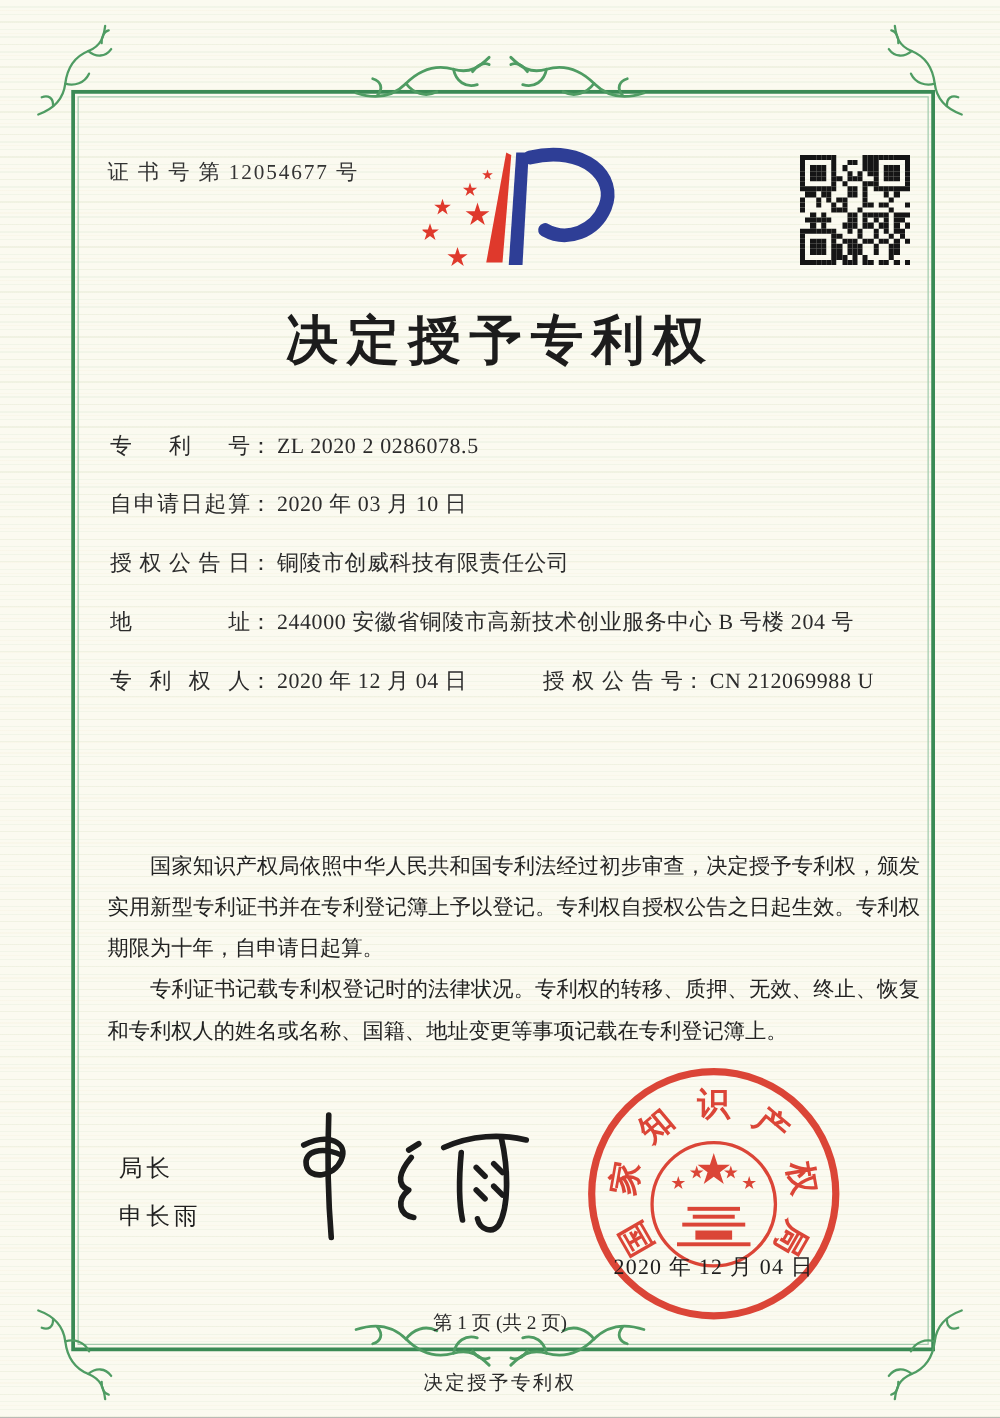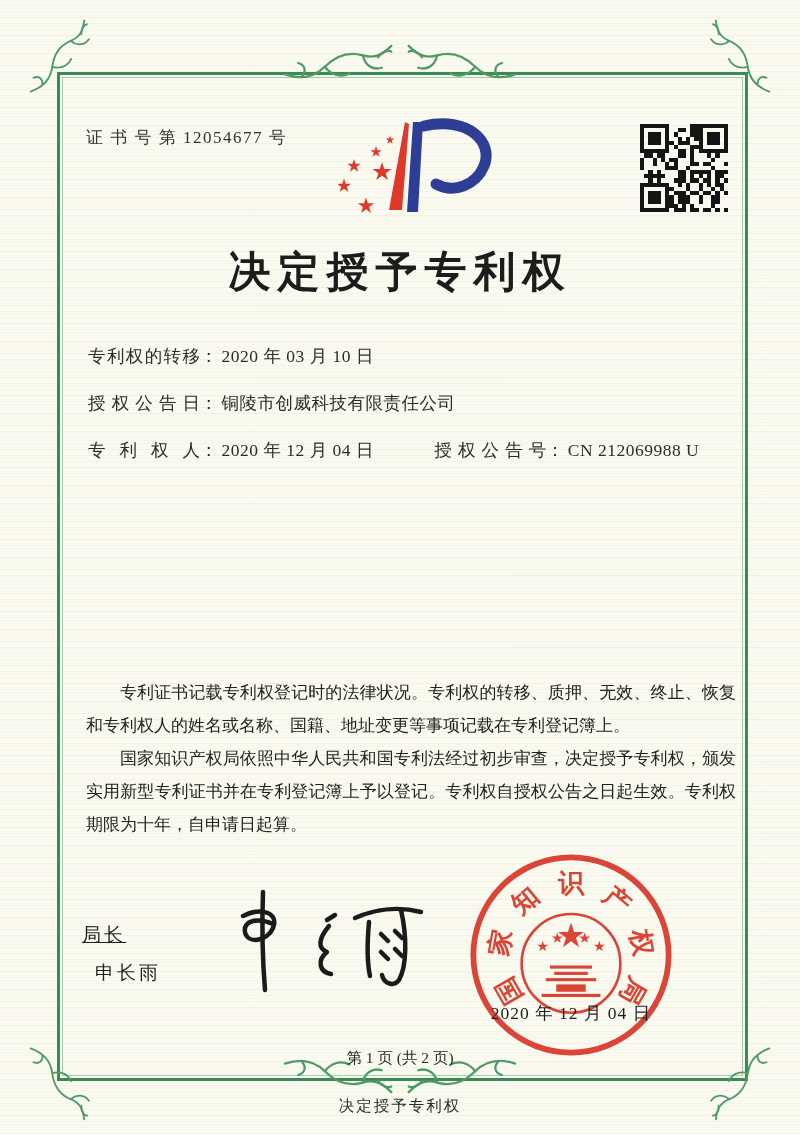--- a/index.html
+++ b/index.html
@@ -38,21 +38,21 @@
   .fields{left:88px;top:342px;width:650px;font-size:17.5px;color:#2b2b2b;}
   .frow{height:47px;line-height:28px;white-space:nowrap;}
   .flabel{display:inline-block;width:112px;text-align:justify;text-align-last:justify;vertical-align:top;}
   .fcolon{display:inline-block;margin-right:4px;}
   .fvalue{letter-spacing:0.5px;}
   .grant2{margin-left:56px;}
   
   .paras{left:86px;top:676px;width:650px;font-size:17px;line-height:33px;text-align:justify;color:#222;}
   .paras p{margin:0;text-indent:2em;}
   
-  .sig-role{left:82px;top:922px;font-size:19px;letter-spacing:3px;color:#1f1f1f;text-decoration:underline;}
+  .sig-role{left:95px;top:922px;font-size:19px;letter-spacing:3px;color:#1f1f1f;}
   .sig-name{left:95px;top:960px;font-size:19px;letter-spacing:3px;color:#1f1f1f;}
   .sig-scribble{left:205px;top:886px;width:238px;height:112px;}
   .sig-scribble svg{width:100%;height:100%;display:block;}
   
   .seal{left:466px;top:850px;width:210px;height:210px;opacity:0.93;}
   .seal svg{width:100%;height:100%;display:block;}
   .seal-date{left:468px;top:1001px;width:206px;text-align:center;font-size:17.5px;color:#1e1e1e;letter-spacing:1px;}
   
   .page-no{left:0;top:1048px;width:800px;text-align:center;font-size:15.5px;color:#2a2a2a;}
   .back-note{left:0;top:1096px;width:800px;text-align:center;font-size:15.5px;color:#2a2a2a;letter-spacing:2px;}
@@ -377,34 +377,40 @@
       <i style="left:62.86px;top:83.81px;width:4.19px;height:4.19px"></i>
       <i style="left:67.05px;top:83.81px;width:4.19px;height:4.19px"></i>
       <i style="left:75.43px;top:83.81px;width:4.19px;height:4.19px"></i>
       <i style="left:83.81px;top:83.81px;width:4.19px;height:4.19px"></i>
     </div>
 
   <div class="abs title">决定授予专利权</div>
 
   <div class="abs fields">
     <div class="frow">
-      <span class="flabel">专利权的转移</span><span class="fcolon">：</span><span class="fvalue">2020 年 03 月 10 日</span>
+      <span class="flabel">专利号</span><span class="fcolon">：</span><span class="fvalue">ZL 2020 2 0286078.5</span>
+    </div>
+    <div class="frow">
+      <span class="flabel">自申请日起算</span><span class="fcolon">：</span><span class="fvalue">2020 年 03 月 10 日</span>
     </div>
     <div class="frow">
       <span class="flabel">授权公告日</span><span class="fcolon">：</span><span class="fvalue">铜陵市创威科技有限责任公司</span>
+    </div>
+    <div class="frow">
+      <span class="flabel">地址</span><span class="fcolon">：</span><span class="fvalue">244000  安徽省铜陵市高新技术创业服务中心 B 号楼 204 号</span>
     </div>
     <div class="frow">
       <span class="flabel">专利权人</span><span class="fcolon">：</span><span class="fvalue">2020 年 12 月 04 日</span>
       <span class="grant2"><span class="flabel">授权公告号</span><span class="fcolon">：</span><span class="fvalue">CN 212069988 U</span></span>
     </div>
   </div>
 
   <div class="abs paras">
+    <p>国家知识产权局依照中华人民共和国专利法经过初步审查，决定授予专利权，颁发实用新型专利证书并在专利登记簿上予以登记。专利权自授权公告之日起生效。专利权期限为十年，自申请日起算。</p>
     <p>专利证书记载专利权登记时的法律状况。专利权的转移、质押、无效、终止、恢复和专利权人的姓名或名称、国籍、地址变更等事项记载在专利登记簿上。</p>
-    <p>国家知识产权局依照中华人民共和国专利法经过初步审查，决定授予专利权，颁发实用新型专利证书并在专利登记簿上予以登记。专利权自授权公告之日起生效。专利权期限为十年，自申请日起算。</p>
   </div>
 
   <div class="abs sig-role">局长</div>
   <div class="abs sig-name">申长雨</div>
   <div class="abs sig-scribble">
     <svg viewBox="0 0 238 112">
       <g fill="none" stroke="#1b1b1b" stroke-width="4.5" stroke-linecap="round" stroke-linejoin="round">
         <path d="M58,6 C57,34 57,68 60,104"></path>
         <path d="M38,30 C58,20 74,28 68,42 C62,56 42,58 40,46 C38,35 52,31 68,38"></path>
         <path d="M122,34 L130,29"></path>

